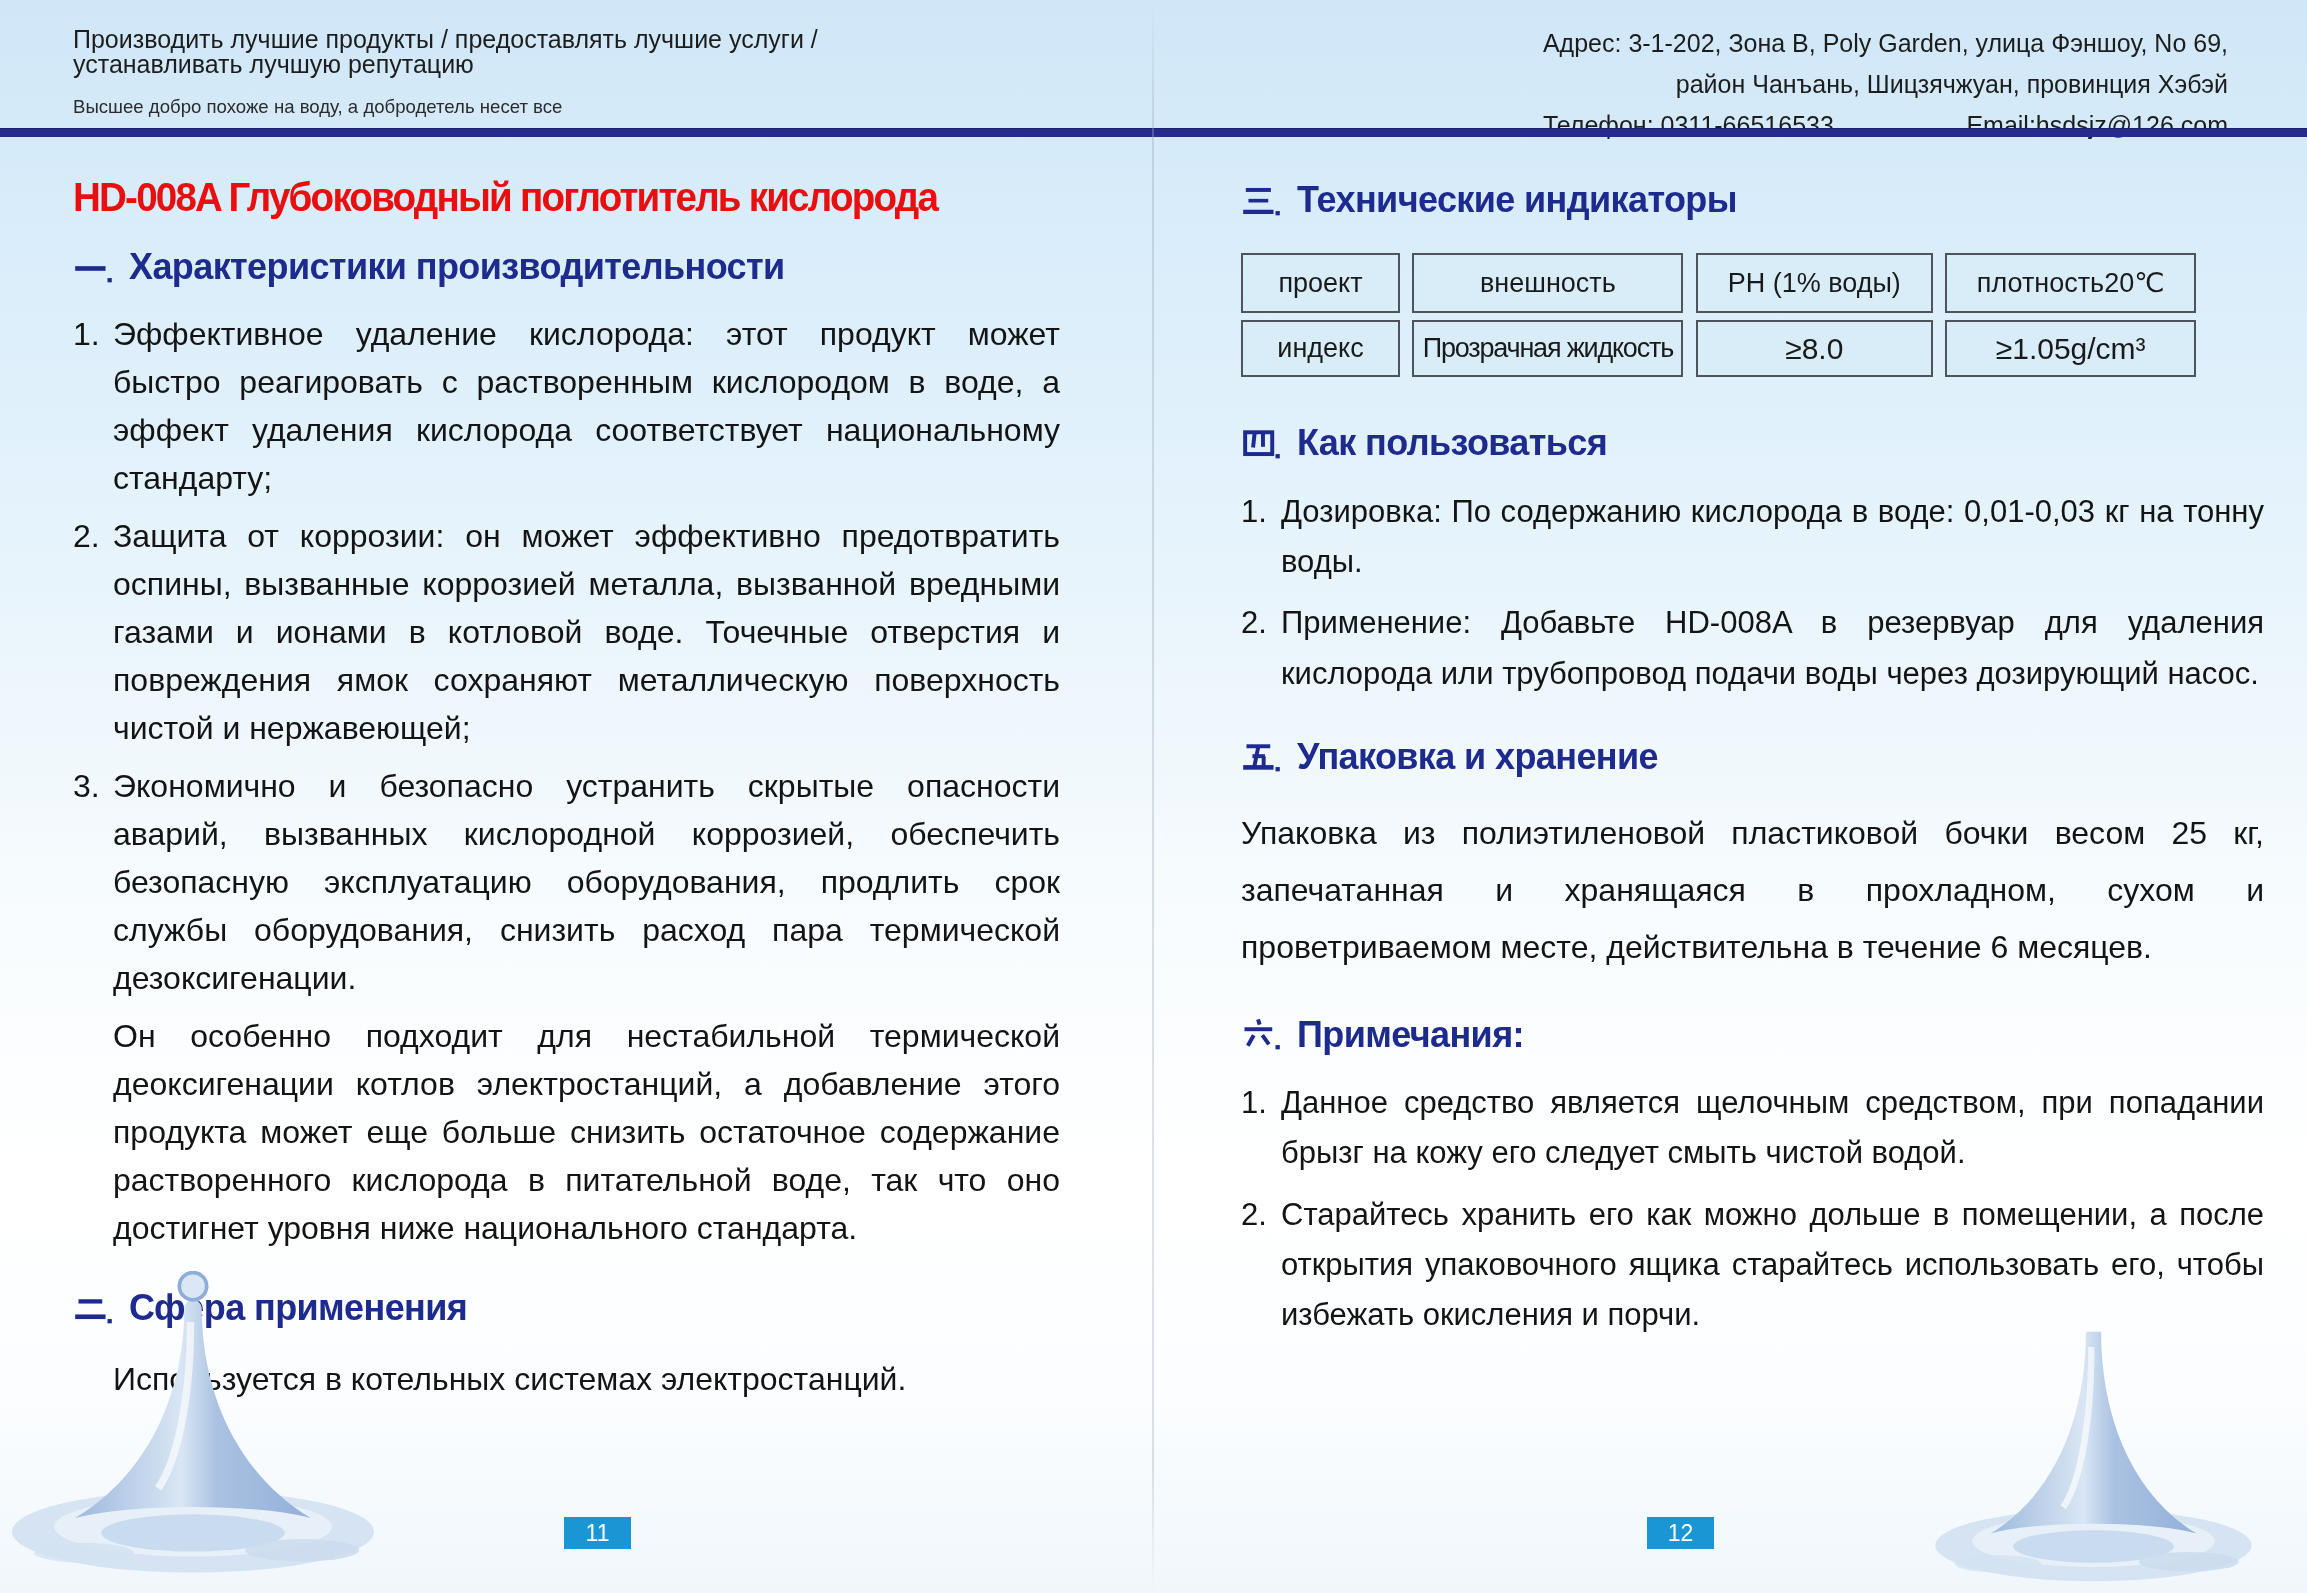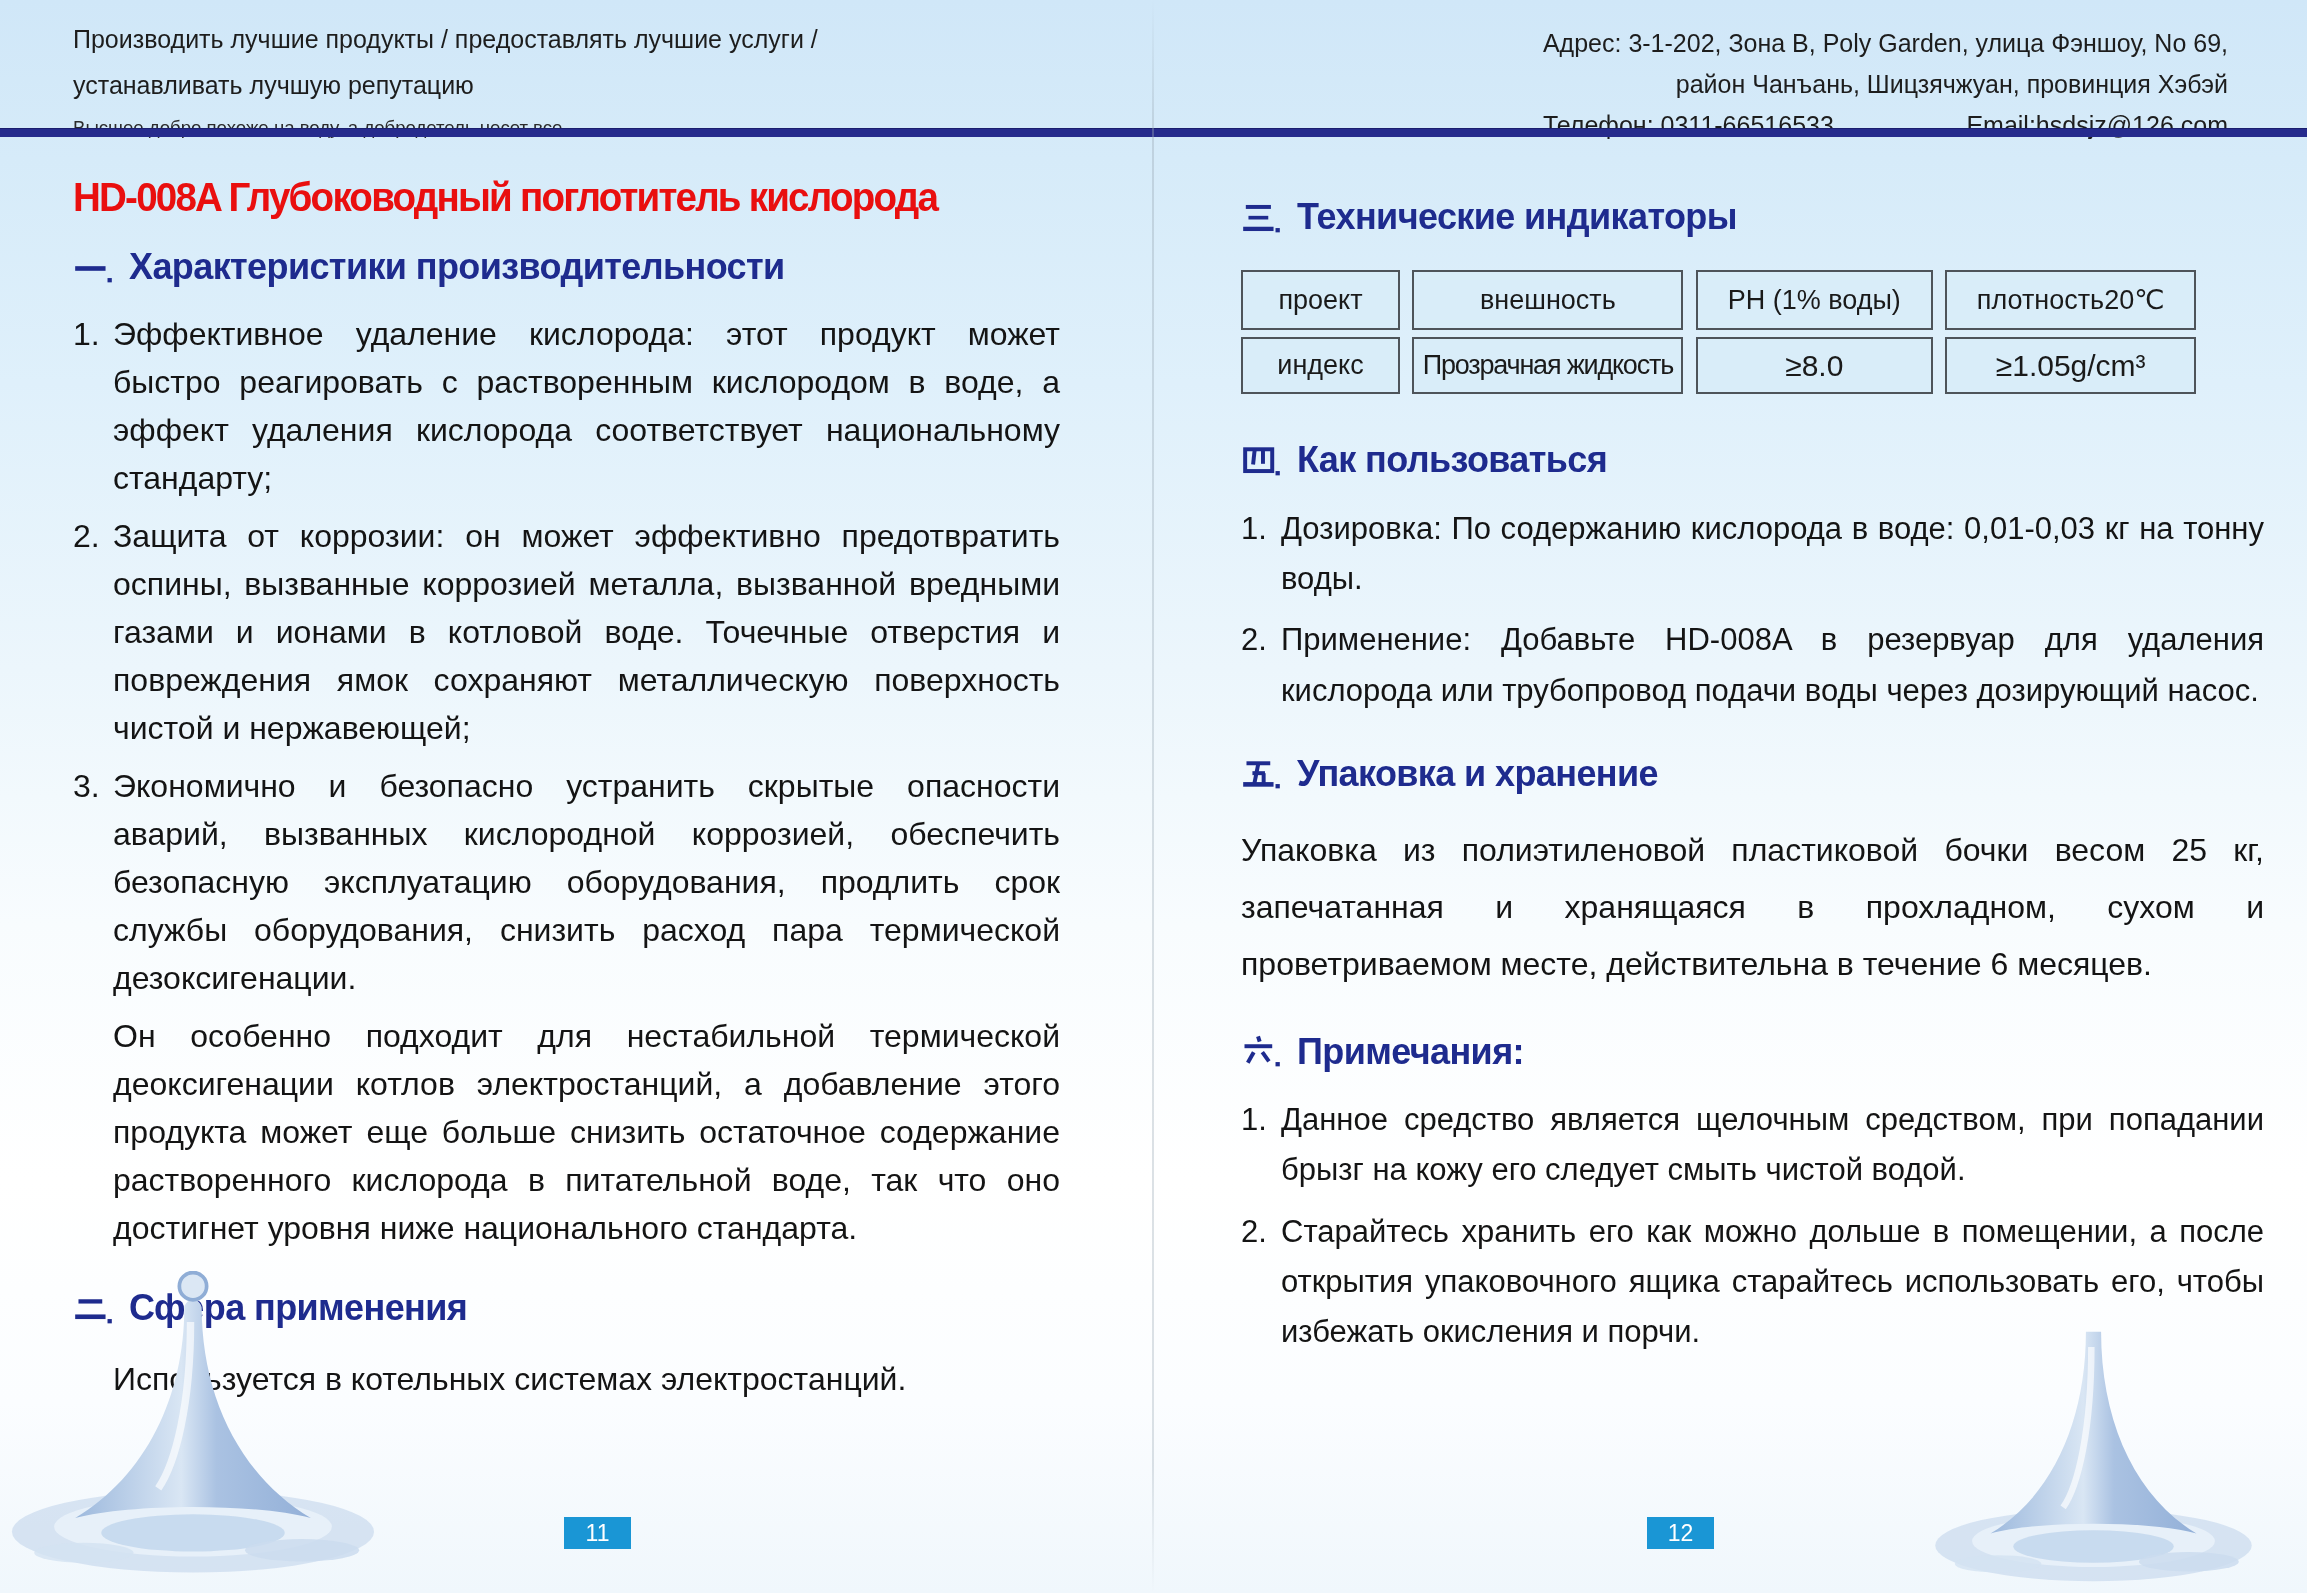--- a/index.html
+++ b/index.html
@@ -5,33 +5,33 @@
   * { margin:0; padding:0; box-sizing:border-box; }
   body { background:#888; font-family:"Liberation Sans","DejaVu Sans",sans-serif; }
   .sheet{
     position:relative; width:2307px; height:1593px; overflow:hidden;
     background:linear-gradient(180deg,#d0e7f8 0%,#d6ebf9 10%,#dff0fb 24%,#ecf6fc 42%,#f8fcfe 58%,#ffffff 74%,#fbfdff 88%,#f0f7fc 100%);
     color:#161616;
   }
   
   .header-left{ position:absolute; left:73px; top:27px; font-size:25px; color:#1d1d1d; }
   .header-left .hl1,.header-left .hl2{ line-height:1.0; }
-  .header-left .hl2{ margin-top:21px; }
+  .header-left .hl2{ }
   .header-left .hl3{ margin-top:18.6px; font-size:18.6px; color:#2b2b2b; }
   .header-right{ position:absolute; right:79px; top:31px; text-align:right; font-size:25px; color:#1d1d1d; line-height:1.0; }
   .header-right .hr2{ margin-top:16px; }
   .contact-row{ display:flex; justify-content:space-between; gap:52px; margin-top:16px; }
   .rule{ position:absolute; left:0; top:128px; width:100%; height:9.3px;
          background:#262b8d; border-top:1.9px solid #1b1f6e; }
   .fold-line{ position:absolute; left:1152px; top:0; width:1.9px; height:100%;
     background:linear-gradient(to bottom, rgba(155,170,182,0), rgba(155,170,182,.38) 8%, rgba(155,170,182,.34) 92%, rgba(155,170,182,0)); }
 
   
   .col-left{ position:absolute; left:73px; top:174px; width:987px; }
-  .col-right{ position:absolute; left:1241px; top:196px; width:1023px; }
+  .col-right{ position:absolute; left:1241px; top:179px; width:1023px; }
 
   .product-title{
     font-size:41px; font-weight:bold; color:#e90f0f; white-space:nowrap;
     letter-spacing:-1.9px; transform:scaleX(.94); transform-origin:left center;
   }
   .sec-heading{ display:flex; align-items:center; gap:16px;
     color:#1e2b8e; font-size:36px; font-weight:bold; letter-spacing:-0.6px; }
   .sec-heading .cn{ flex:0 0 auto; width:40px; height:33px; color:#1e2b8e; }
   .mt-title{ margin-top:25px; }
 

